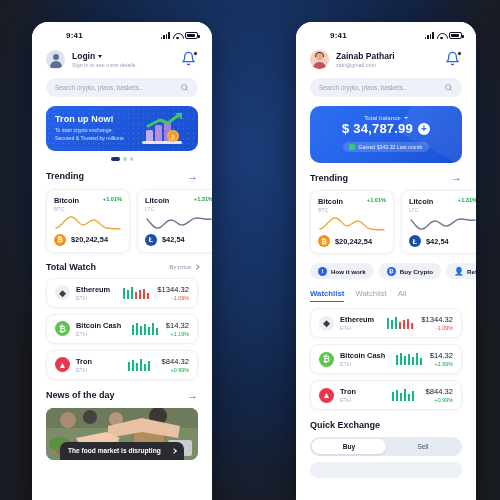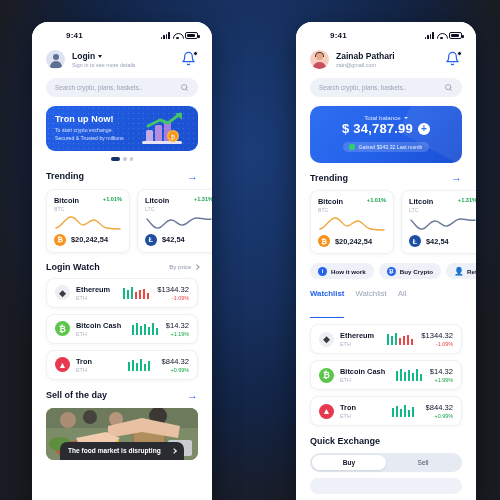--- a/index.html
+++ b/index.html
@@ -149,21 +149,21 @@
   .gain .gi{ width:6px;height:6px;border-radius:2px;background:#2fcf6b;flex:none; }
 
   
   .chips { display:flex; gap:5px; margin: 9px 0 0 14px; }
   .chip { display:flex; align-items:center; gap:4px; background:#eef1f7; border-radius:9px; padding:3.5px 8px; flex:none; }
   .chip span{ font-size:6.2px; color:#10162b; font-weight:600; white-space:nowrap; }
   .chip .ci{ width:9px;height:9px;border-radius:50%;background:#2563eb;color:#fff;font-size:6px;line-height:9px;text-align:center;font-weight:700;flex:none; }
 
   
   .tabs { display:flex; gap:11px; margin: 10px 14px 0 14px; }
-  .tab { font-size:7.8px; color:#9aa2b6; padding-bottom:19px; }
+  .tab { font-size:7.8px; color:#9aa2b6; padding-bottom:3px; }
   .tab.active { color:#2563eb; font-weight:700; border-bottom:1.6px solid #2563eb; }
 
   
   .mlist { margin: 6px 14px 0 14px; display:flex; flex-direction:column; gap:6px; }
   .mrow {
     display:flex; align-items:center; gap:6px; background:#fff; border:1px solid #eef0f5;
     border-radius:8px; padding:6px 8px; box-shadow:0 1px 4px rgba(18,28,60,.04);
   }
   .mrow .coin{ width:15px;height:15px;font-size:8.5px; }
   .m-names{ flex:1; min-width:0; }
@@ -305,21 +305,21 @@
       </div>
       <div class="tc-bottom">
         <div class="coin ltc">Ł</div>
         <div class="tc-price">$42,54</div>
       </div>
     </div>
 
   </div>
 
   <div class="sec-head" style="margin-top:9px">
-    <div class="sec-title">Login Watch</div>
+    <div class="sec-title">Total Watch</div>
     <div class="byprice">
       <span>By price</span>
           <i></i>
     </div>
   </div>
 
   <div class="mlist">
     <div class="mrow">
       <div class="coin eth">◆</div>
       <div class="m-names">
@@ -391,21 +391,21 @@
             </svg>
       </div>
       <div class="m-right">
         <div class="m-price">$844.32</div>
         <div class="m-chg up">+0.99%</div>
       </div>
     </div>
   </div>
 
   <div class="sec-head" style="margin-top:10px">
-    <div class="sec-title">Sell of the day</div>
+    <div class="sec-title">News of the day</div>
     <div class="arrow-link">→</div>
   </div>
 
   <div class="news-img">
     <svg class="blobs" viewBox="0 0 152 52" preserveAspectRatio="none">
       <rect width="152" height="52" fill="#7d8c68"></rect>
       <rect x="0" y="0" width="152" height="20" fill="#6d7a5c"></rect>
       <circle cx="22" cy="12" r="8" fill="#a88c74"></circle>
           <circle cx="44" cy="9" r="7" fill="#45413c"></circle>
       <circle cx="70" cy="11" r="7" fill="#b5967c"></circle>

